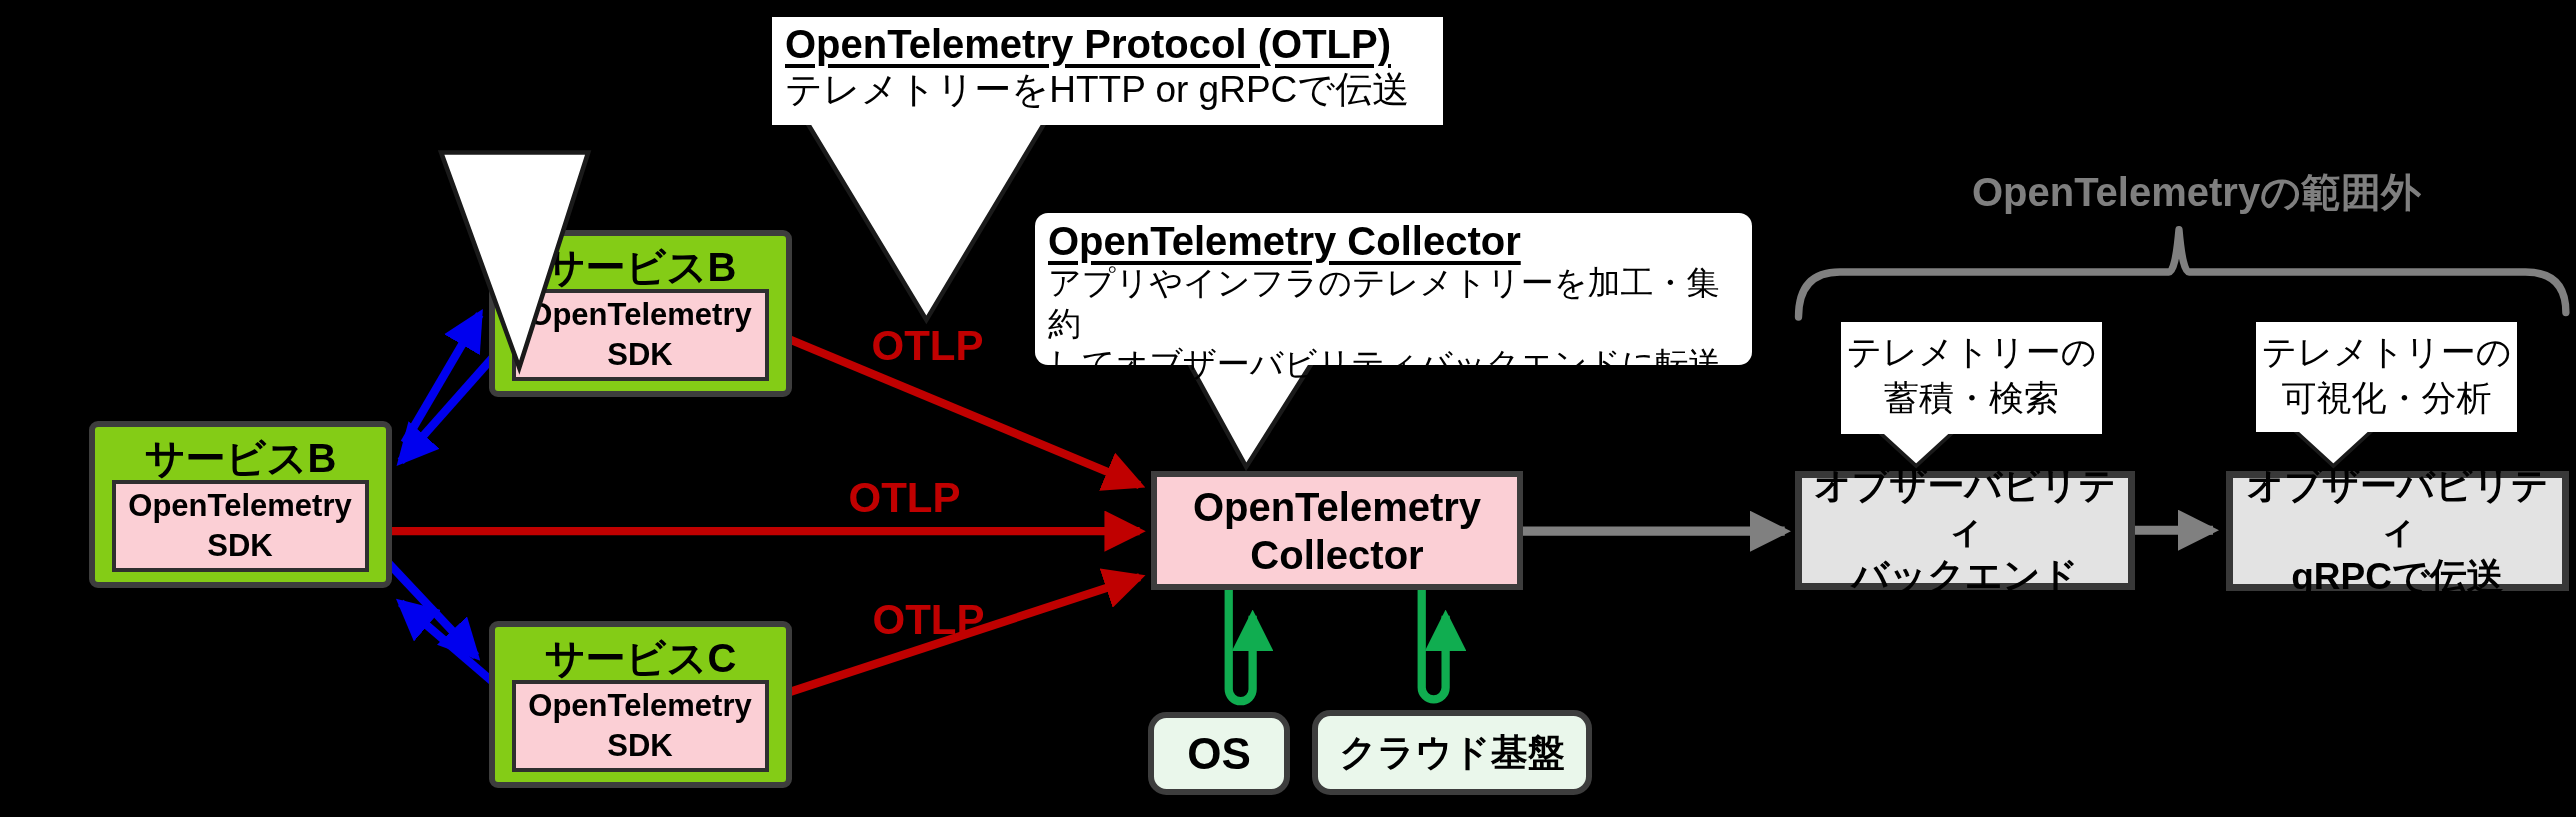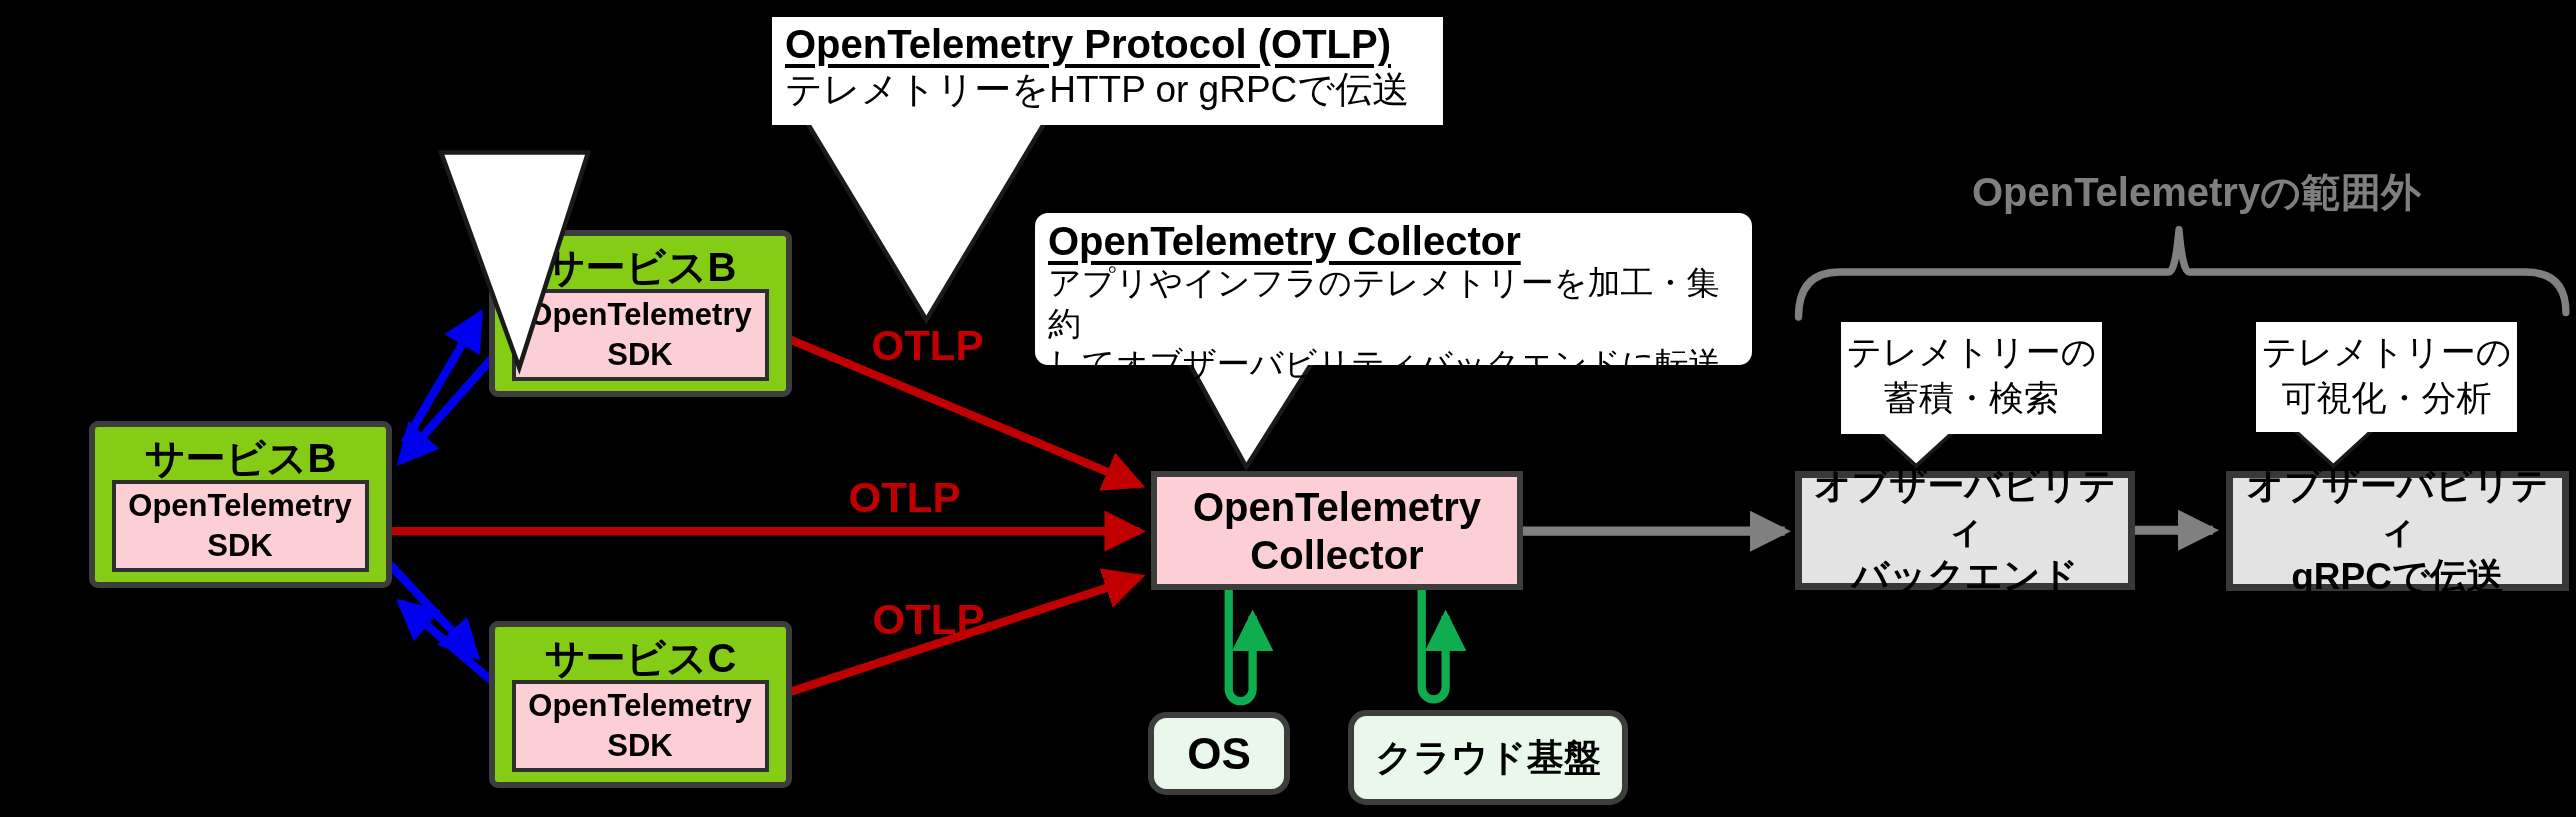--- a/index.html
+++ b/index.html
@@ -35,22 +35,22 @@
   .big-node{position:absolute;display:flex;flex-direction:column;justify-content:center;
     text-align:center;font-weight:bold;}
   #collector-node{left:1151px;top:471px;width:372px;height:119px;background:#FBCFD5;
     border:6.4px solid #3D3D3D;font-size:40px;line-height:1.2;}
   #backend-node{left:1795px;top:471px;width:340px;height:119px;background:#E3E3E3;
     border:7.4px solid #383838;font-size:37px;line-height:1.22;}
   #frontend-node{left:2226px;top:471px;width:343px;height:120px;background:#E3E3E3;
     border:7.4px solid #383838;font-size:37px;line-height:1.22;}
   #os-node{left:1148px;top:712px;width:142px;height:83px;background:#EAF7EB;
     border:6.4px solid #3D3D3D;border-radius:18.4px;font-size:44px;}
-  #cloud-node{left:1312px;top:710px;width:280px;height:95px;background:#EAF7EB;
-    border:6.4px solid #3D3D3D;border-radius:18.4px;font-size:37px;margin-left:36px;}
+  #cloud-node{left:1312px;top:710px;width:280px;height:85px;background:#EAF7EB;
+    border:6.4px solid #3D3D3D;border-radius:18.4px;font-size:37px;}
 
   .otlp-label{position:absolute;width:165px;height:48px;text-align:center;
     font-weight:bold;font-size:42px;color:#C00000;}
   #scope-label{position:absolute;left:1916px;top:165px;width:561px;height:51px;text-align:center;
     font-weight:bold;font-size:40px;color:#7F7F7F;}
 </style>
 </head>
 <body>
 
 <div id="stage">

